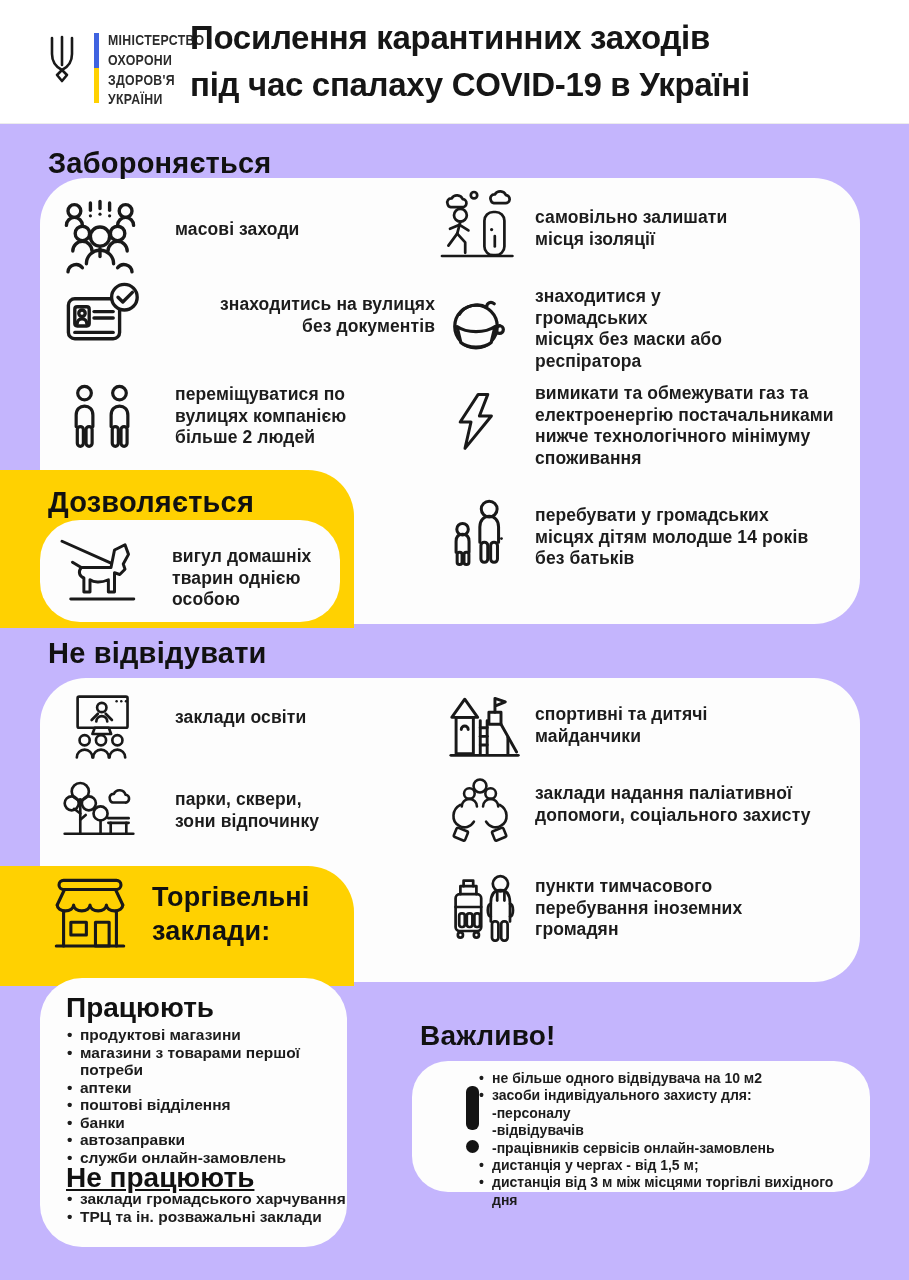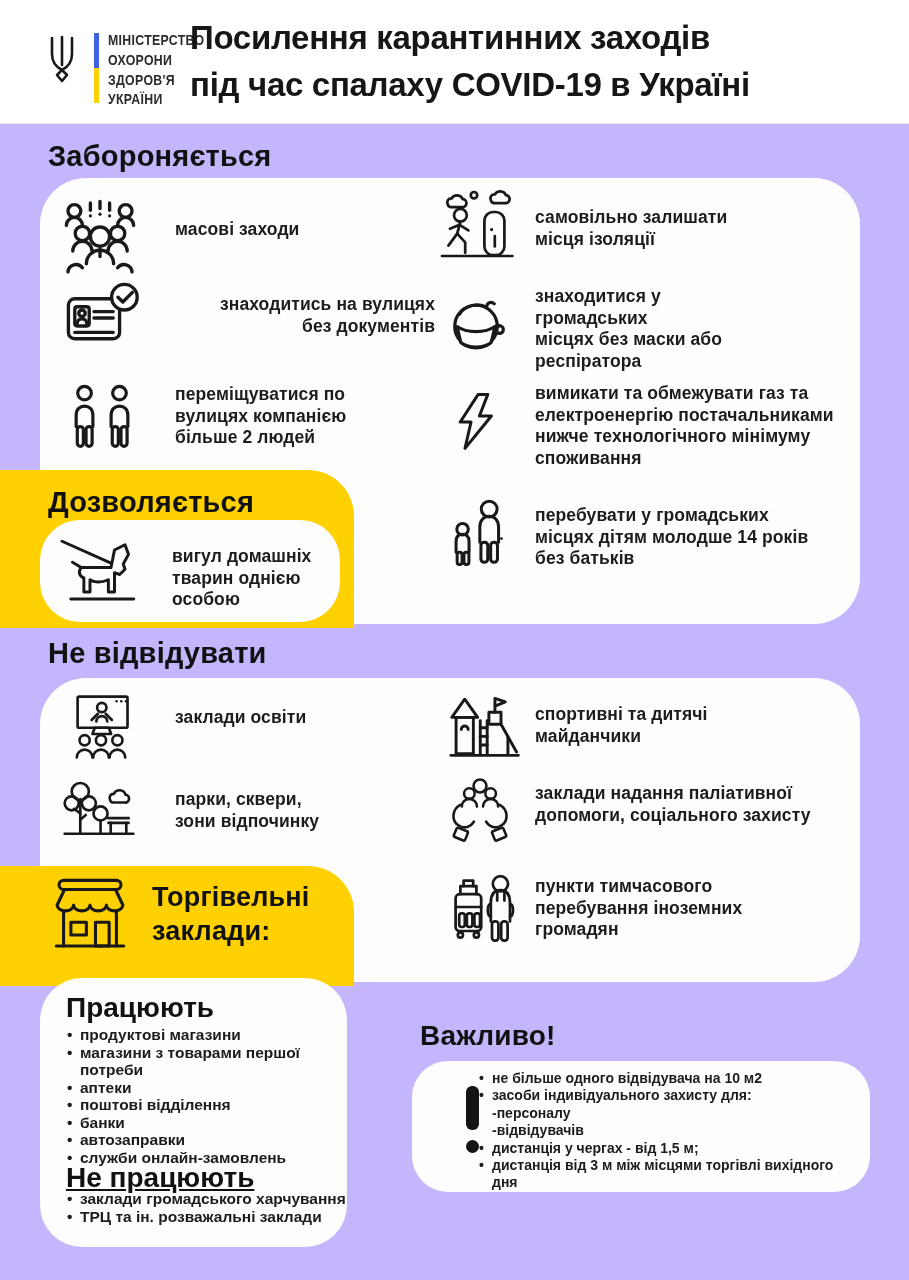--- a/index.html
+++ b/index.html
@@ -68,21 +68,21 @@
       <div>ОХОРОНИ</div>
       <div>ЗДОРОВ'Я</div>
       <div>УКРАЇНИ</div>
     </div>
     <div id="header-title">
       <div>Посилення карантинних заходів</div>
       <div>під час спалаху COVID-19 в Україні</div>
     </div>
   </div>
 
-  <div class="sec-heading" style="left:48px;top:140px;">Забороняється</div>
+  <div class="sec-heading" style="left:48px;top:147px;">Забороняється</div>
   <div id="card-prohibited" class="card"></div>
 
   <div class="ic" style="left:60px;top:192px;width:80px;height:86px;">
     <svg viewBox="0 0 100 100">
         <g class="stroke">
       <circle cx="18" cy="20" r="8"></circle>
           <path d="M8,38 a10,10 0 0 1 20,0"></path>
       <circle cx="82" cy="20" r="8"></circle>
           <path d="M72,38 a10,10 0 0 1 20,0"></path>
       <path d="M38,10 v9"></path>
@@ -381,17 +381,18 @@
 
   <div class="sec-heading" style="left:420px;top:1020px;font-size:28px;">Важливо!</div>
   <div id="card-important" class="card"></div>
   <div id="excl-bar"></div>
   <div id="excl-dot"></div>
   <div id="important-list" class="blist" style="left:478px;top:1070px;">
     <div class="imp-item b">не більше одного відвідувача на 10 м2</div>
     <div class="imp-item b">засоби індивідуального захисту для:</div>
     <div class="imp-item">-персоналу</div>
     <div class="imp-item">-відвідувачів</div>
+    <div class="imp-item">-працівників сервісів онлайн-замовлень</div>
     <div class="imp-item b">дистанція у чергах - від 1,5 м;</div>
     <div class="imp-item b">дистанція від 3 м між місцями торгівлі вихідного дня</div>
   </div>
 
 </div>
 
 </body></html>

